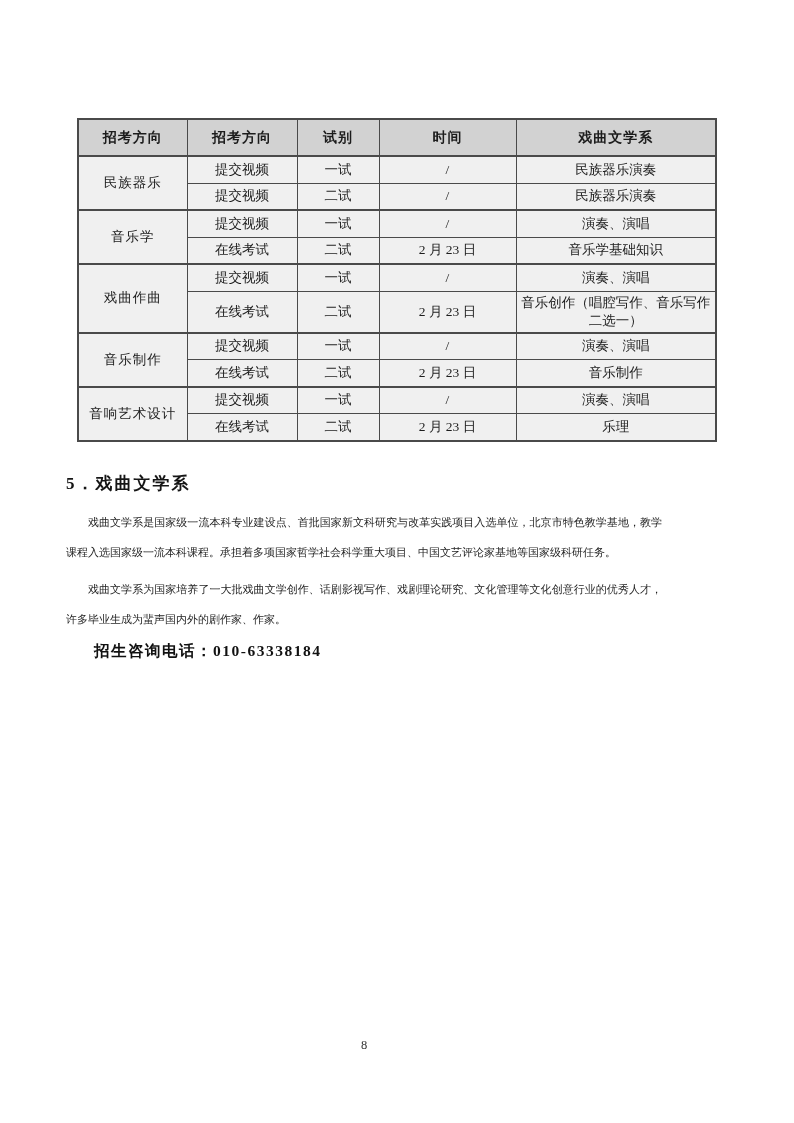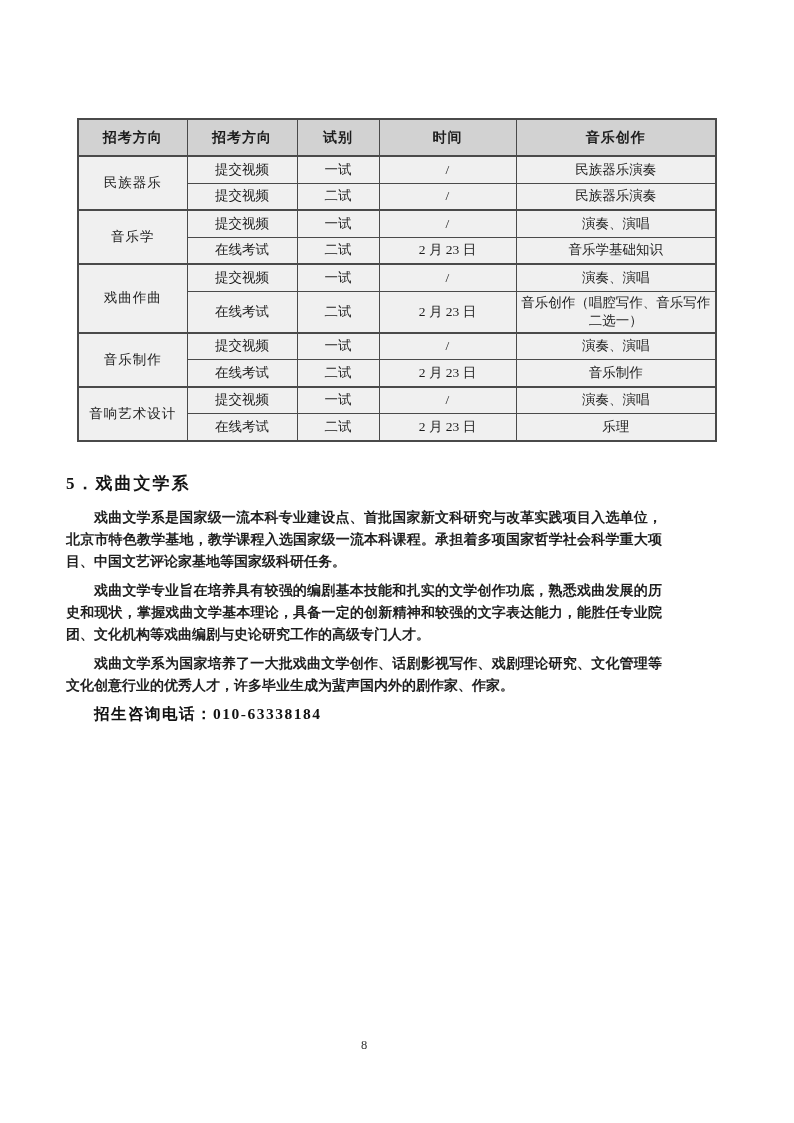--- a/index.html
+++ b/index.html
@@ -48,27 +48,26 @@
   
   .section-heading {
     margin-top: 30px;
     font-size: 17px;
     font-weight: bold;
     letter-spacing: 2px;
     color: #151515;
   }
   .paragraphs { margin-top: 12px; }
   .paragraphs p {
-    font-size: 14px;
-    line-height: 22px;
+    font-size: 11px;
+    line-height: 30px;
     text-align: justify;
     text-indent: 2em;
     margin: 7px 0;
     color: #1f1f1f;
-    font-weight: bold;
   }
   .phone-line {
     margin-top: 4px;
     margin-left: 28px;
     font-size: 15.5px;
     font-weight: bold;
     letter-spacing: 1.5px;
     color: #111111;
   }
   .page-number {
@@ -93,21 +92,21 @@
         <col style="width:82px">
         <col style="width:137px">
         <col style="width:200px">
       </colgroup>
       <thead>
         <tr>
           <th>招考方向</th>
           <th>招考方向</th>
           <th>试别</th>
           <th>时间</th>
-          <th>音乐创作</th>
+          <th>戏曲文学系</th>
         </tr>
       </thead>
       <tbody>
           <tr class="group-start">
             <td rowspan="2" class="dir-cell">民族器乐</td>
             <td>提交视频</td>
             <td>一试</td>
             <td>/</td>
             <td>民族器乐演奏</td>
           </tr>
@@ -170,21 +169,20 @@
             <td>乐理</td>
           </tr>
         </tbody>
     </table>
   </div>
 
   <h2 class="section-heading">5．戏曲文学系</h2>
 
   <div class="paragraphs">
     <p>戏曲文学系是国家级一流本科专业建设点、首批国家新文科研究与改革实践项目入选单位，北京市特色教学基地，教学课程入选国家级一流本科课程。承担着多项国家哲学社会科学重大项目、中国文艺评论家基地等国家级科研任务。</p>
-    <p>戏曲文学专业旨在培养具有较强的编剧基本技能和扎实的文学创作功底，熟悉戏曲发展的历史和现状，掌握戏曲文学基本理论，具备一定的创新精神和较强的文字表达能力，能胜任专业院团、文化机构等戏曲编剧与史论研究工作的高级专门人才。</p>
     <p>戏曲文学系为国家培养了一大批戏曲文学创作、话剧影视写作、戏剧理论研究、文化管理等文化创意行业的优秀人才，许多毕业生成为蜚声国内外的剧作家、作家。</p>
   </div>
 
   <div class="phone-line">招生咨询电话：010-63338184</div>
 
   <div class="page-number">8</div>
 
 </div>
 
 </body></html>

